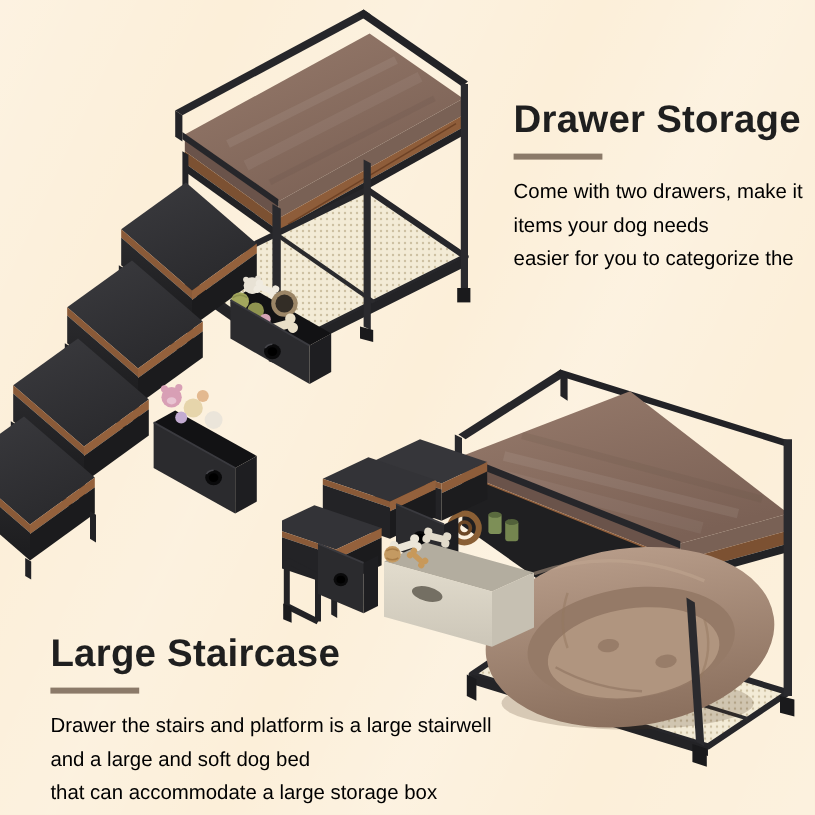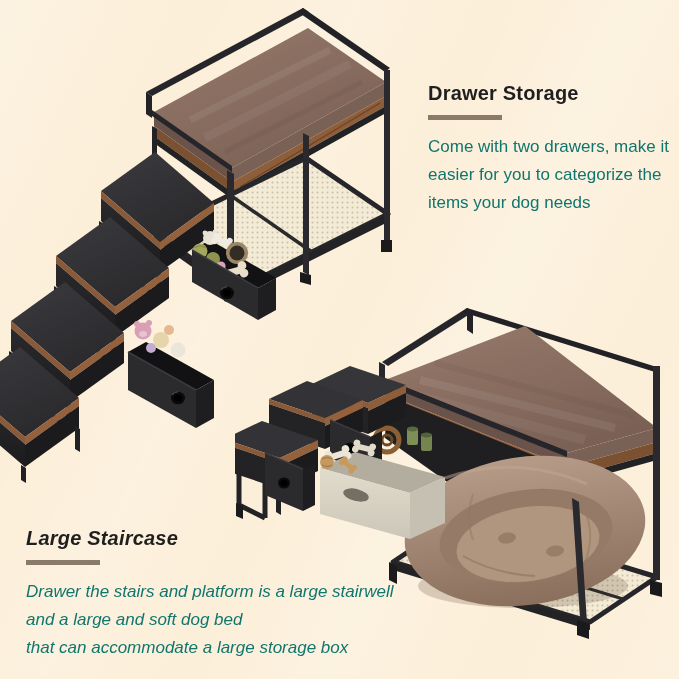--- a/index.html
+++ b/index.html
@@ -14,27 +14,27 @@
       linear-gradient(115deg,
         rgba(255,255,255,0.22) 0%, rgba(255,255,255,0) 20%,
         rgba(255,255,255,0.16) 36%, rgba(255,255,255,0) 50%,
         rgba(255,255,255,0.20) 64%, rgba(255,255,255,0) 80%,
         rgba(255,255,255,0.14) 100%);
   }
   .illus{position:absolute;}
   .illus svg{display:block;}
   .text-block{position:absolute;}
   .text-block h2{
-    margin:0;font-size:20px;line-height:1.05;font-weight:bold;
+    margin:0;font-size:32px;line-height:1.05;font-weight:bold;
     color:#1f1f1f;letter-spacing:0.2px;white-space:nowrap;
   }
   .underline{width:74px;height:5px;background:#8b7a69;margin-top:11px;}
-  .desc{margin-top:13px;font-size:17px;line-height:28px;color:#0f766e;white-space:nowrap;}
+  .desc{margin-top:13px;font-size:17px;line-height:28px;color:#000000;white-space:nowrap;}
   #drawer-storage-block{left:428px;top:83px;}
-  #large-staircase-block{left:26px;top:528px;font-style:italic;}
+  #large-staircase-block{left:42px;top:528px;}
 </style>
 </head>
 <body>
 
 <div class="sheen"></div>
 
 <div class="illus" style="left:0;top:0;width:430px;height:495px;">
 <svg width="430" height="495" viewBox="0 0 430 495" xmlns="http://www.w3.org/2000/svg">
   <defs>
     <linearGradient id="cushGrad1" x1="0" y1="0" x2="0.7" y2="1">
@@ -333,22 +333,22 @@
     <polygon points="342,332 354,336 354,351 342,347" fill="#1a1a1c"></polygon>
   </g>
 </svg>
 </div>
 
 <div class="text-block" id="drawer-storage-block">
   <h2>Drawer Storage</h2>
   <div class="underline"></div>
   <div class="desc">
     <div>Come with two drawers, make it</div>
+    <div>items your dog needs</div>
     <div>easier for you to categorize the</div>
-    <div>items your dog needs</div>
   </div>
 </div>
 
 <div class="text-block" id="large-staircase-block">
   <h2>Large Staircase</h2>
   <div class="underline"></div>
   <div class="desc">
     <div>Drawer the stairs and platform is a large stairwell</div>
     <div>and a large and soft dog bed</div>
     <div>that can accommodate a large storage box</div>

